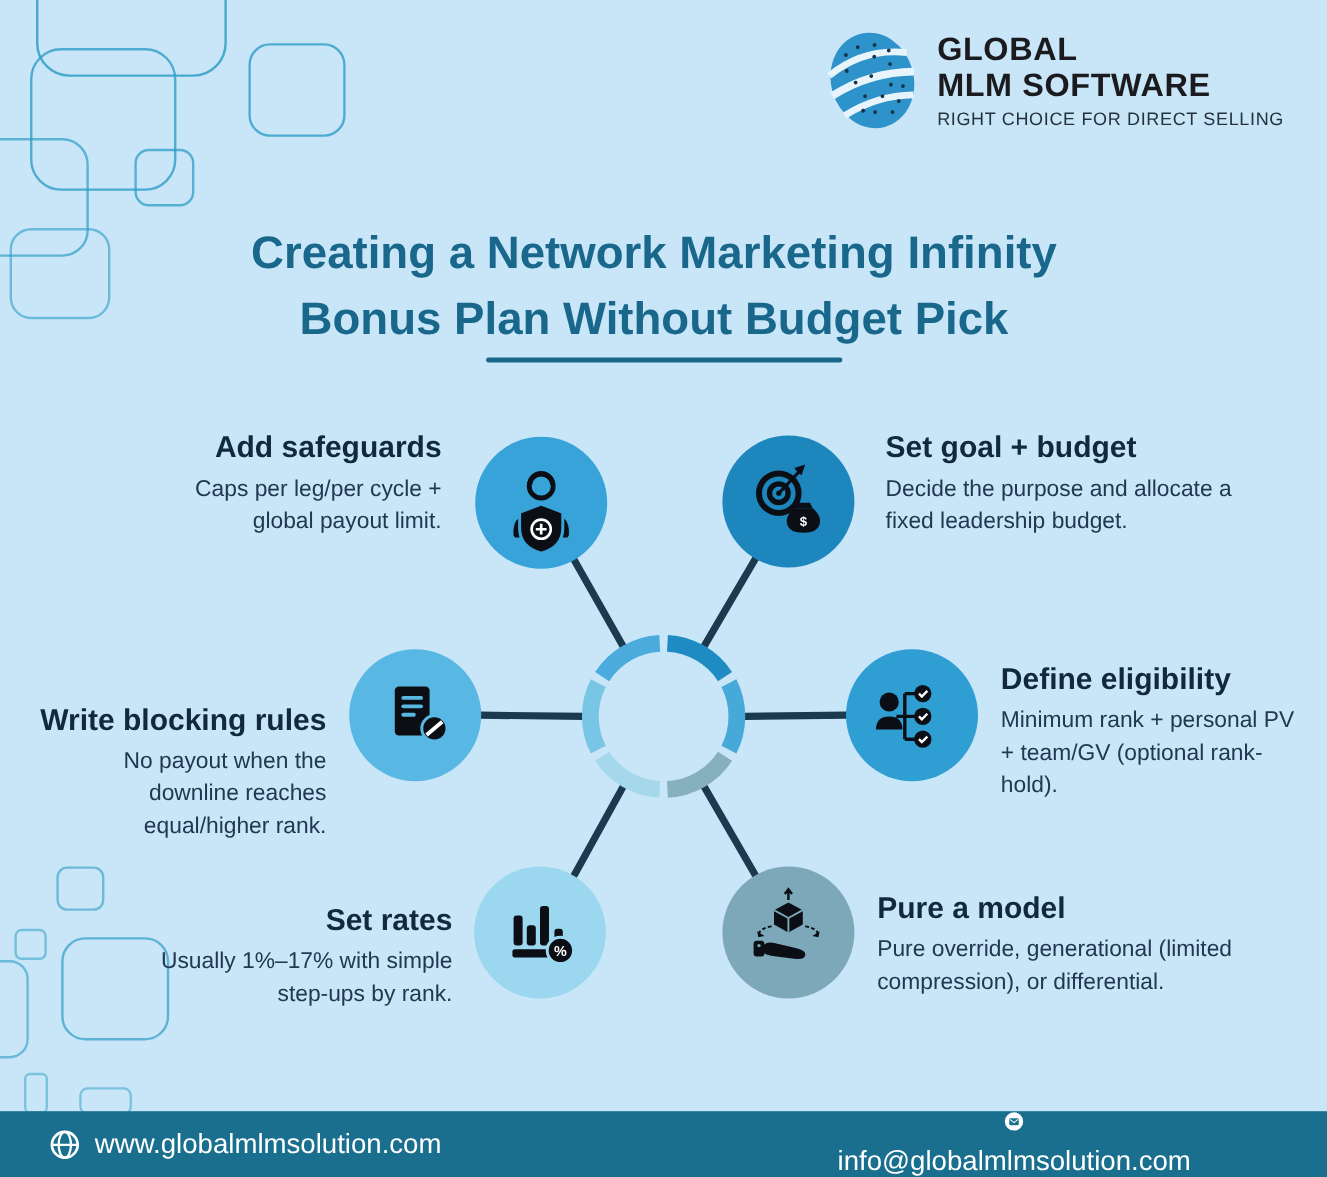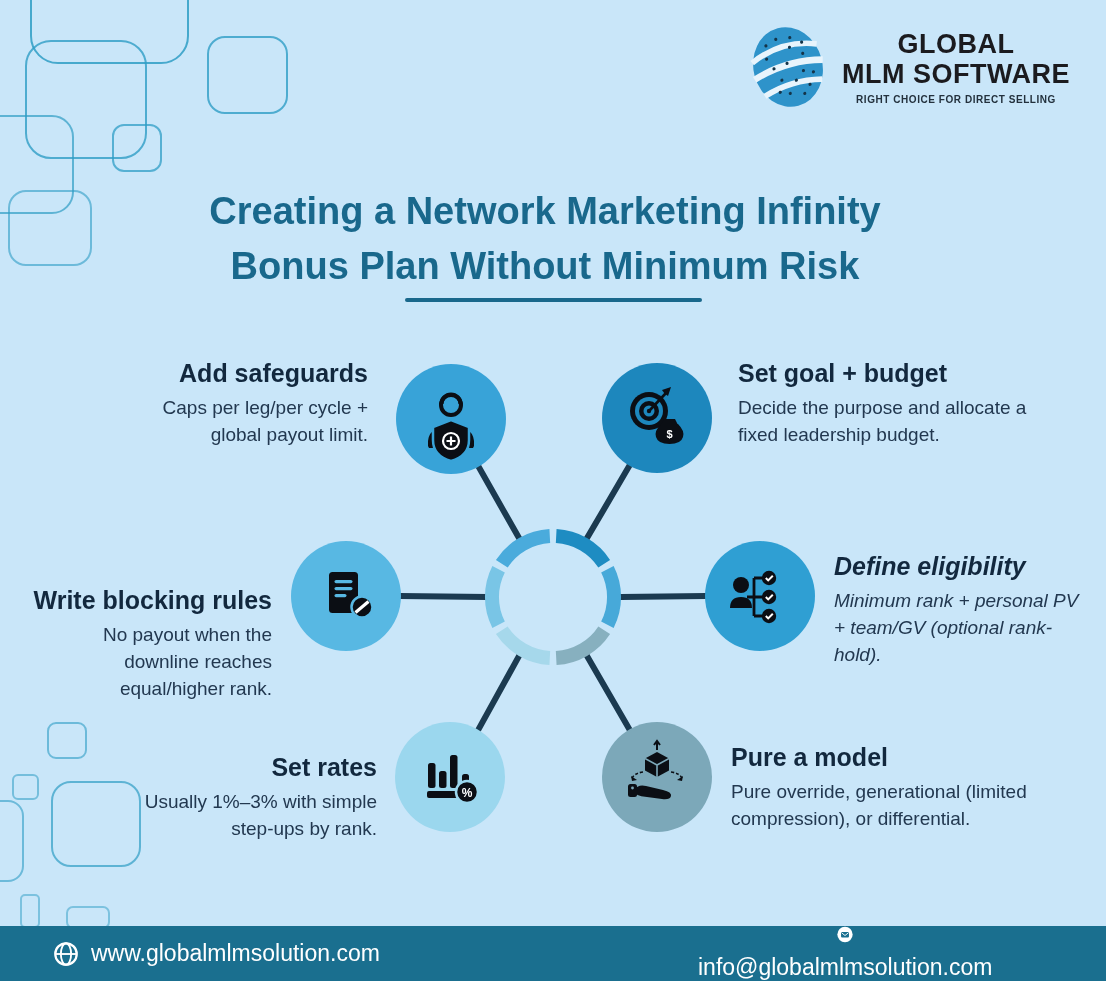--- a/index.html
+++ b/index.html
@@ -1,41 +1,41 @@
 <!DOCTYPE html>
 <html><head>
 <meta charset="utf-8">
 <style>
   html,body{margin:0;padding:0;background:#9db8cc;}
   .canvas{position:relative;width:1106px;height:981px;overflow:hidden;
           background:#c9e6f9;font-family:"Liberation Sans",sans-serif;}
   
   .decor span{position:absolute;border:2px solid #2f9dc5;display:block;}
   
-  .logo{position:absolute;top:18px;right:36px;display:flex;align-items:center;gap:12px;text-align:center;}
+  .logo{position:absolute;top:18px;right:36px;display:flex;align-items:center;gap:12px;}
   .logo .ltxt{display:flex;flex-direction:column;}
   .logo .l1,.logo .l2{font-size:27px;font-weight:800;color:#1b1b1f;letter-spacing:.5px;line-height:30px;}
-  .logo .tag{font-size:10px;font-weight:700;color:#23313d;letter-spacing:.55px;margin-top:5px;}
+  .logo .tag{font-size:15px;font-weight:400;color:#23313d;letter-spacing:.55px;margin-top:5px;}
   
   .title{position:absolute;top:184px;left:0;right:16px;text-align:center;
          color:#19688c;font-weight:800;font-size:38px;line-height:55px;}
   .title-underline{position:absolute;top:298px;left:405px;width:297px;height:4px;
          background:#19688c;border-radius:2px;}
   
   .diagram{position:absolute;left:0;top:0;}
   
   .node-label{position:absolute;}
   .node-label h2{font-size:25px;font-weight:700;color:#12283e;margin:0 0 6px;line-height:30px;}
   .node-label p{font-size:19px;line-height:27px;color:#223850;margin:0;overflow-wrap:break-word;}
   .right-align{text-align:right;}
   
   .footer{position:absolute;left:0;top:926px;width:1106px;height:55px;background:#1a6f8f;}
   .footer .grp{position:absolute;top:0;height:55px;display:flex;align-items:center;gap:11px;
                color:#fff;font-size:23px;font-weight:500;}
-  .grp-web{left:52px;text-align:center;} .grp-mail{left:698px;flex-direction:column;}
+  .grp-web{left:40px;text-align:center;} .grp-mail{left:698px;flex-direction:column;}
 </style>
 </head>
 <body>
 
 <div class="canvas">
 
   <div class="decor">
     <span style="left:30px;top:-90px;width:155px;height:150px;border-radius:28px;opacity:.85;"></span>
     <span style="left:25px;top:40px;width:118px;height:115px;border-radius:26px;opacity:.8;"></span>
     <span style="left:112px;top:124px;width:46px;height:44px;border-radius:12px;opacity:.75;"></span>
@@ -80,21 +80,21 @@
     </svg>
     <div class="ltxt">
       <span class="l1">GLOBAL</span>
       <span class="l2">MLM SOFTWARE</span>
       <span class="tag">RIGHT CHOICE FOR DIRECT SELLING</span>
     </div>
   </div>
 
   <div class="title">
     <div>Creating a Network Marketing Infinity</div>
-    <div>Bonus Plan Without Minimum Risk</div>
+    <div>Bonus Plan Without Budget Pick</div>
   </div>
   <div class="title-underline"></div>
 
   <svg class="diagram" width="1106" height="981" viewBox="0 0 1106 981">
 
     <g stroke="#1b3a50" stroke-width="6" stroke-linecap="round">
       <line x1="521" y1="541.6" x2="478.5" y2="466.6"></line>
       <line x1="585" y1="541.6" x2="629.5" y2="465.6"></line>
       <line x1="487" y1="597" x2="400" y2="596"></line>
       <line x1="621" y1="597" x2="706" y2="596"></line>
@@ -190,28 +190,28 @@
   <div class="node-label" style="left:738px;top:358px;width:330px;">
     <h2>Set goal + budget</h2>
     <p>Decide the purpose and allocate a fixed leadership budget.</p>
   </div>
 
   <div class="node-label right-align" style="right:834px;top:551px;width:245px;margin-top:34px;">
     <h2>Write blocking rules</h2>
     <p>No payout when the downline reaches equal/higher rank.</p>
   </div>
 
-  <div class="node-label" style="left:834px;top:551px;width:248px;font-style:italic;">
+  <div class="node-label" style="left:834px;top:551px;width:248px;">
     <h2>Define eligibility</h2>
     <p>Minimum rank + personal PV + team/GV (optional rank-hold).</p>
   </div>
 
   <div class="node-label right-align" style="right:729px;top:752px;width:255px;">
     <h2>Set rates</h2>
-    <p>Usually 1%–3% with simple step-ups by rank.</p>
+    <p>Usually 1%–17% with simple step-ups by rank.</p>
   </div>
 
   <div class="node-label" style="left:731px;top:742px;width:345px;">
     <h2>Pure a model</h2>
     <p>Pure override, generational (limited compression), or differential.</p>
   </div>
 
   <div class="footer">
     <div class="grp grp-web">
       <svg width="28" height="28" viewBox="0 0 30 30">

